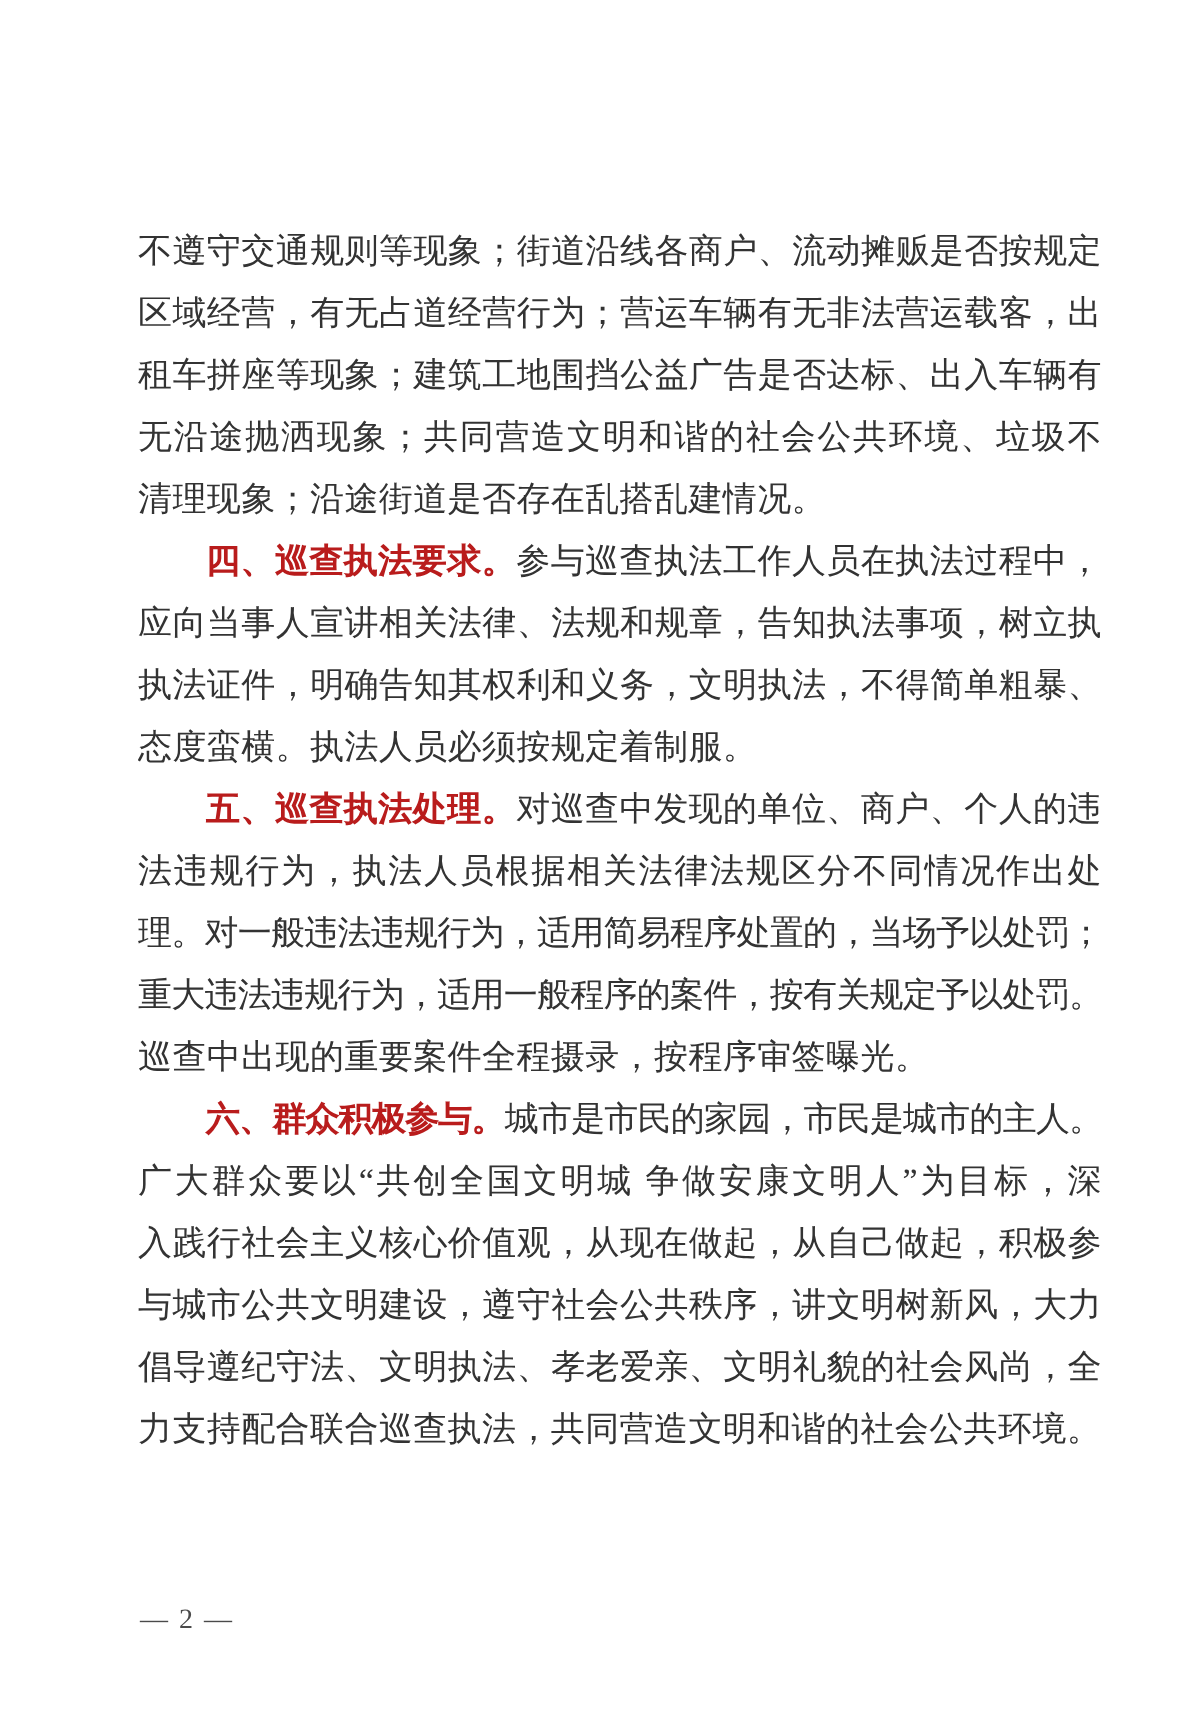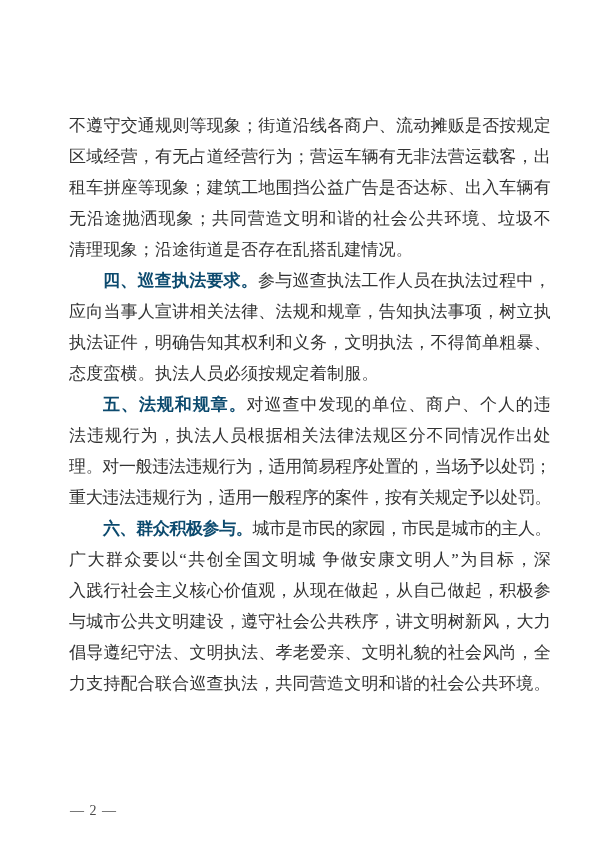--- a/index.html
+++ b/index.html
@@ -26,21 +26,21 @@
     height: 31px;
     overflow: hidden;
     white-space: nowrap;
     text-align: justify;
     letter-spacing: 0.2px;
   }
   .jl { text-align-last: justify; white-space: normal; }
   .last { text-align-last: left; white-space: normal; }
   .sq { letter-spacing: -0.55px; }
   .ind { padding-left: 34px; }
-  .bold { font-weight: 700; color: #0c4a6e; }
+  .bold { font-weight: 700; color: #b91c1c; }
   .page-number {
     position: absolute;
     left: 70px; top: 803px;
     font-size: 14px;
     letter-spacing: 1px;
     color: #4a4a4a;
   }
 </style>
 </head>
 <body>
@@ -58,24 +58,25 @@
     </div>
 
     <div class="para">
       <div class="line ind jl"><span class="bold">四、巡查执法要求。</span><span>参与巡查执法工作人员在执法过程中，</span></div>
       <div class="line jl">应向当事人宣讲相关法律、法规和规章，告知执法事项，树立执</div>
       <div class="line jl">执法证件，明确告知其权利和义务，文明执法，不得简单粗暴、</div>
       <div class="line last">态度蛮横。执法人员必须按规定着制服。</div>
     </div>
 
     <div class="para">
-      <div class="line ind jl"><span class="bold">五、法规和规章。</span><span>对巡查中发现的单位、商户、个人的违</span></div>
+      <div class="line ind jl"><span class="bold">五、巡查执法处理。</span><span>对巡查中发现的单位、商户、个人的违</span></div>
       <div class="line jl">法违规行为，执法人员根据相关法律法规区分不同情况作出处</div>
       <div class="line jl sq">理。对一般违法违规行为，适用简易程序处置的，当场予以处罚；</div>
       <div class="line jl sq">重大违法违规行为，适用一般程序的案件，按有关规定予以处罚。</div>
+      <div class="line last">巡查中出现的重要案件全程摄录，按程序审签曝光。</div>
     </div>
 
     <div class="para">
       <div class="line ind jl sq"><span class="bold">六、群众积极参与。</span><span>城市是市民的家园，市民是城市的主人。</span></div>
       <div class="line jl">广大群众要以“共创全国文明城 争做安康文明人”为目标，深</div>
       <div class="line jl">入践行社会主义核心价值观，从现在做起，从自己做起，积极参</div>
       <div class="line jl">与城市公共文明建设，遵守社会公共秩序，讲文明树新风，大力</div>
       <div class="line jl">倡导遵纪守法、文明执法、孝老爱亲、文明礼貌的社会风尚，全</div>
       <div class="line last">力支持配合联合巡查执法，共同营造文明和谐的社会公共环境。</div>
     </div>

